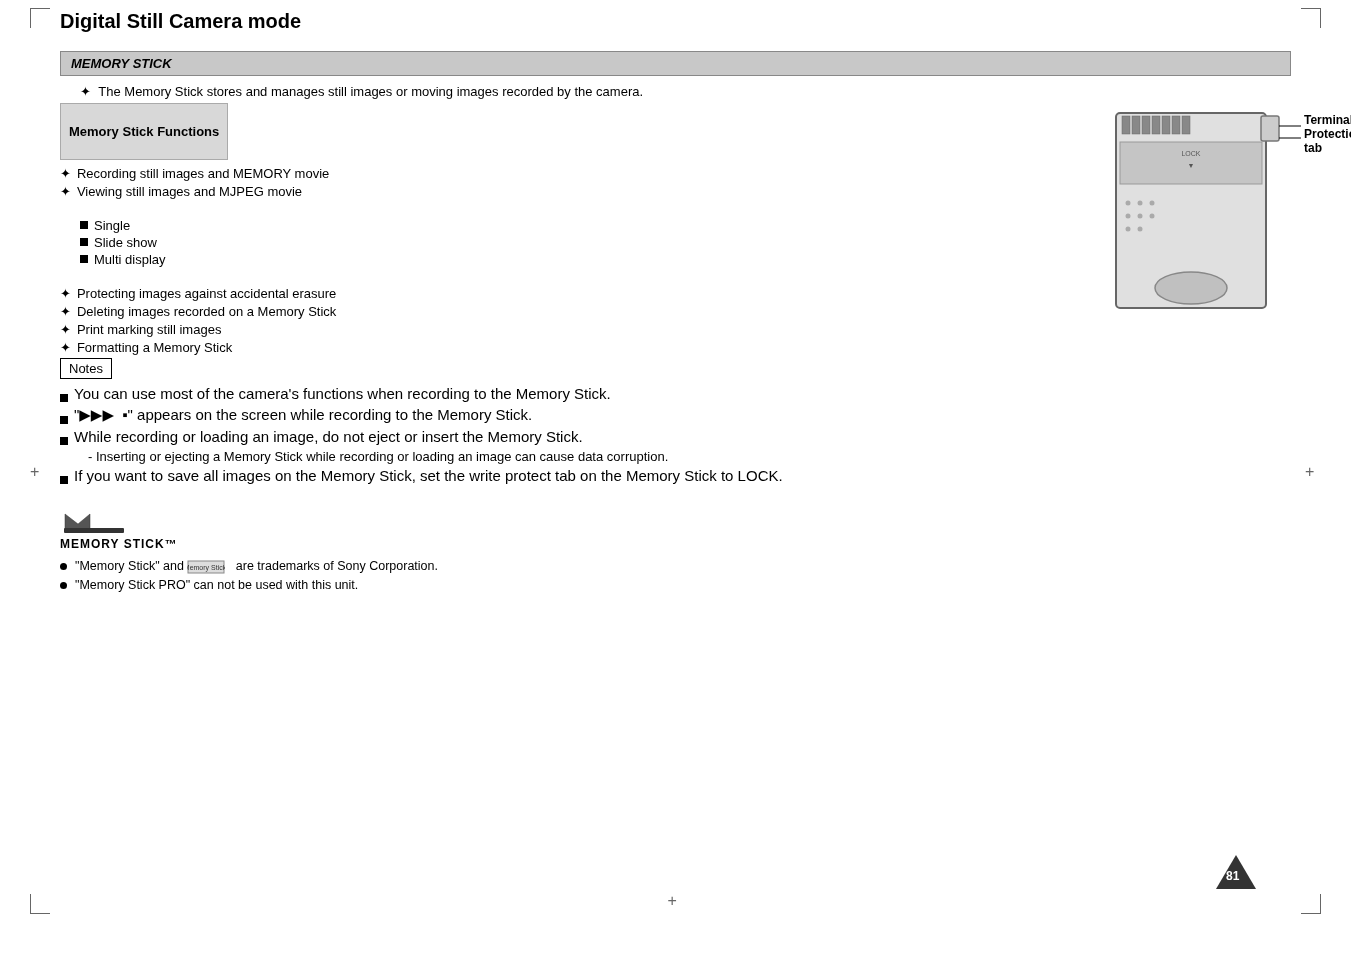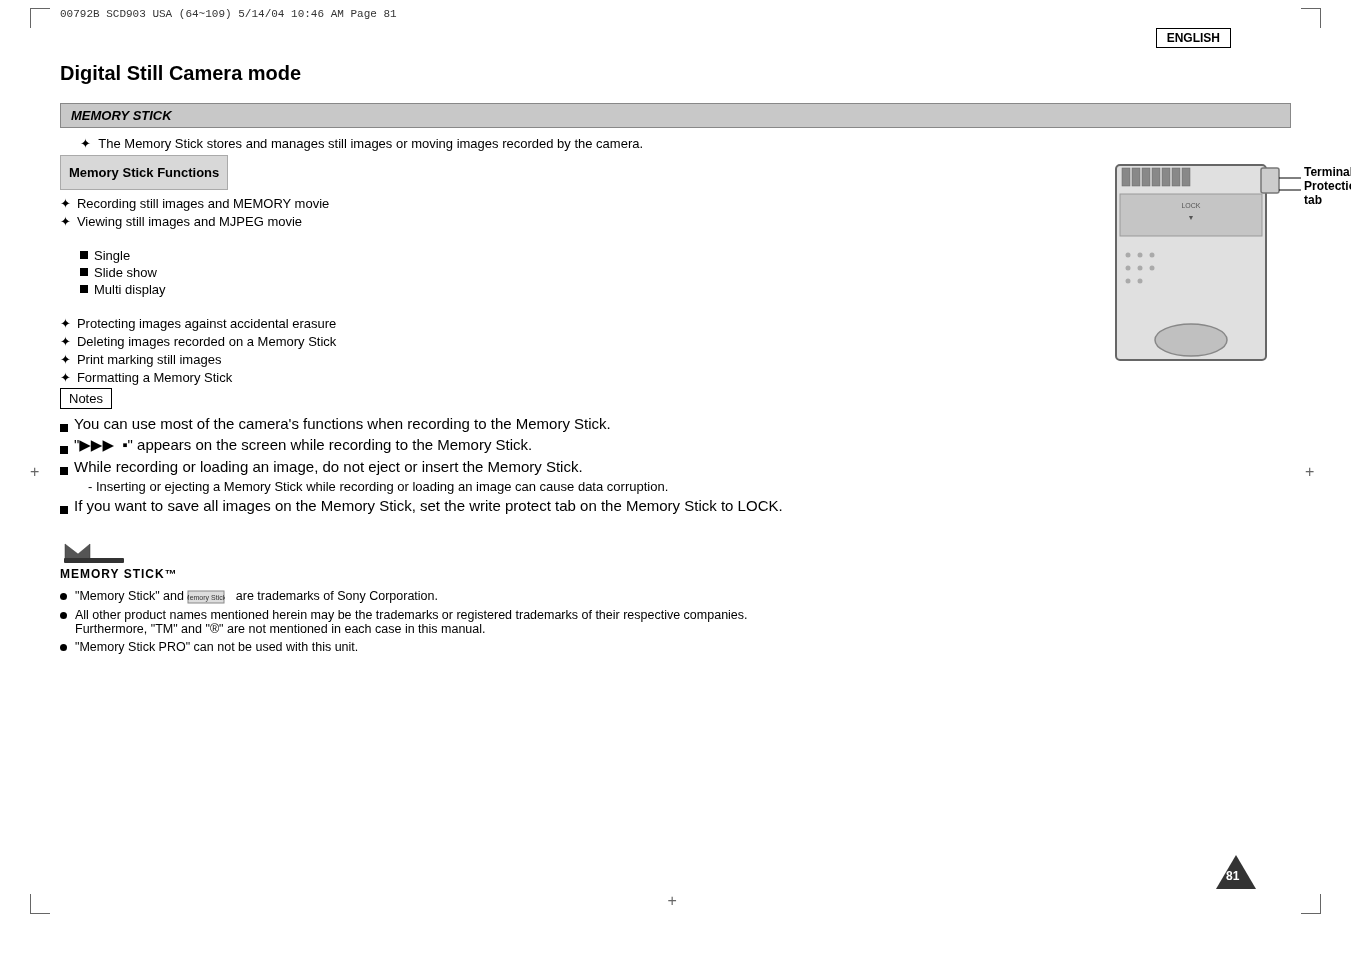--- a/index.html
+++ b/index.html
@@ -90,21 +90,21 @@
       flex: 1;
     }
 
     .image-col {
       width: 185px;
       flex-shrink: 0;
     }
 
     .subsection-title {
       background: #d8d8d8;
-      padding: 9px 8px;
+      padding: 20px 8px;
       font-weight: bold;
       font-size: 13px;
       margin-bottom: 6px;
       display: inline-block;
       border: 1px solid #aaa;
     }
 
     .function-list {
       list-style: none;
       padding: 0;
@@ -293,24 +293,20 @@
 
   <div class="corner-mark corner-tl"></div>
   <div class="corner-mark corner-tr"></div>
   <div class="corner-mark corner-bl"></div>
   <div class="corner-mark corner-br"></div>
 
   <div class="crosshair crosshair-bottom"></div>
   <div class="crosshair crosshair-right"></div>
   <div class="crosshair crosshair-left"></div>
 
-  <div class="header-bar">
-    <div class="page-info">00792B SCD903 USA (64~109)   5/14/04 10:46 AM   Page 81</div>
-    <div class="english-badge">ENGLISH</div>
-  </div>
 
   <div class="content-area">
 
     <h1 class="page-title">Digital Still Camera mode</h1>
 
     <div class="section-header">MEMORY STICK</div>
 
     <div class="intro-text">
       <span class="crossmark">✦</span>
       <span>The Memory Stick stores and manages still images or moving images recorded by the camera.</span>
@@ -448,24 +444,20 @@
           <span>"Memory Stick" and 
             <svg width="38" height="14" style="display:inline;vertical-align:middle;">
               <rect x="1" y="1" width="36" height="12" fill="#ddd" stroke="#888" stroke-width="1"></rect>
               <text x="18" y="10" text-anchor="middle" font-size="7" fill="#333">Memory Stick</text>
             </svg>
             &nbsp; are trademarks of Sony Corporation.
           </span>
         </li>
         <li class="trademark-item">
           <span class="bullet-circle"></span>
-          <span>All other product names mentioned herein may be the trademarks or registered trademarks of their respective companies.<br>Furthermore, "TM" and "®" are not mentioned in each case in this manual.</span>
-        </li>
-        <li class="trademark-item">
-          <span class="bullet-circle"></span>
           <span>"Memory Stick PRO" can not be used with this unit.</span>
         </li>
       </ul>
     </div>
 
   </div>
 
   <div class="page-number-triangle">
     <div class="triangle-shape">
       <span class="triangle-number">81</span>

